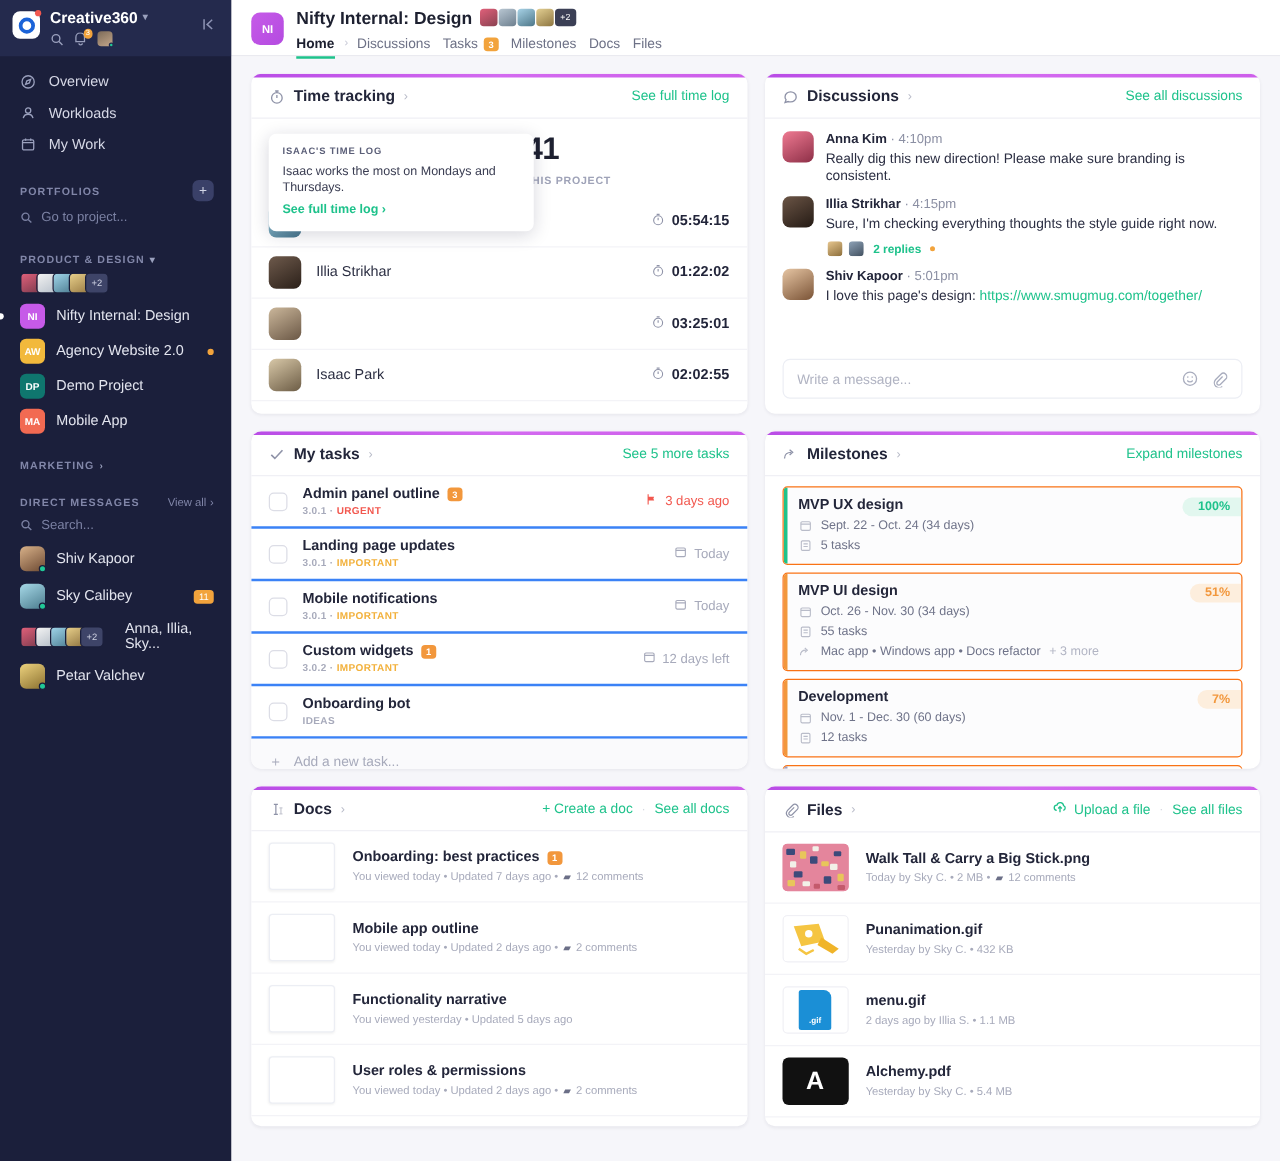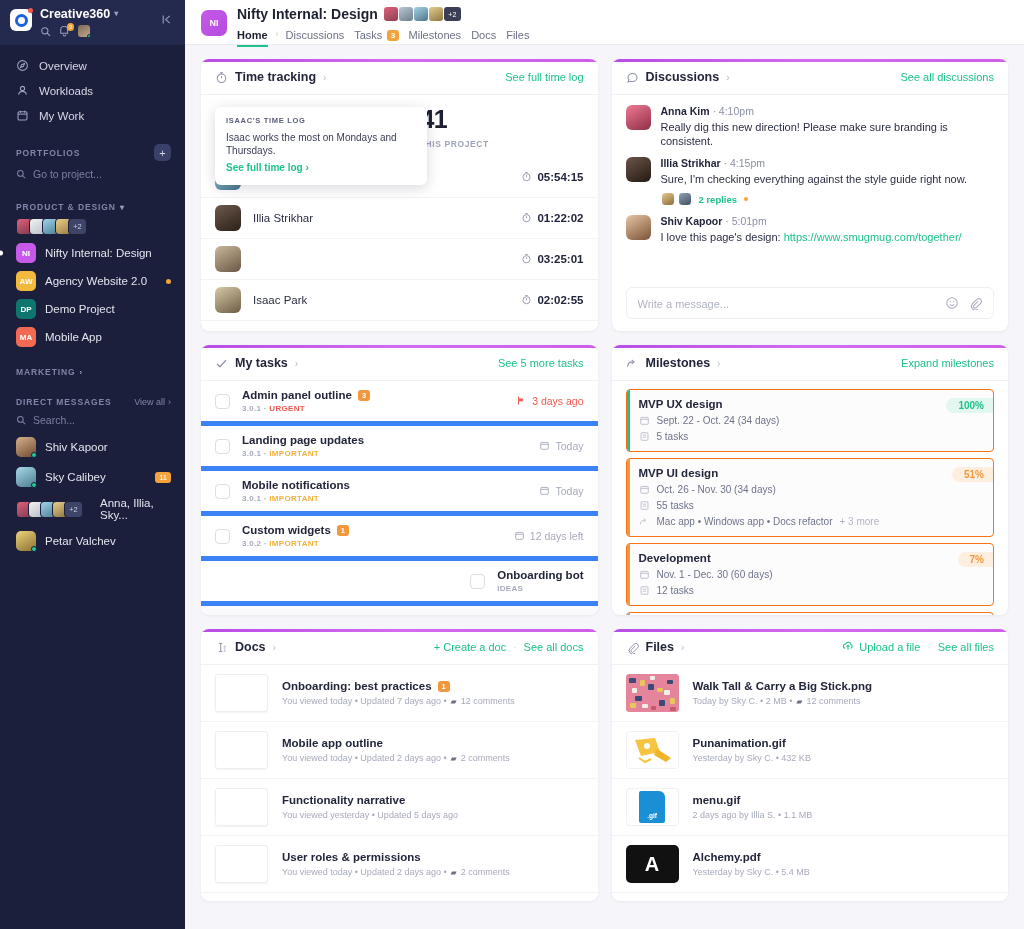--- a/index.html
+++ b/index.html
@@ -196,22 +196,21 @@
     padding: 9px 11px 10px 11px; z-index: 9;
   }
   .tt-title { font-size: 7.5px; font-weight: bold; letter-spacing: 0.7px; color: #5b5f78; }
   .tt-text { font-size: 10px; color: #3a3d52; margin-top: 6px; line-height: 13px; }
   .tt-link { font-size: 10px; color: #1ec28b; font-weight: bold; margin-top: 5px; display:inline-block; cursor:pointer;}
   .cursor-ico { position: absolute; left: 92px; top: 64px; font-size: 11px; }
 
   
   .task-row {
     display: flex; align-items: center; padding: 8px 14px;
-    border-bottom: 5px solid #3b82f6;
-    justify-content: flex-end;
+    border-bottom: 2px solid #3b82f6;
   }
   .chk {
     width: 15px; height: 15px; border: 1.5px solid #dcdde6; border-radius: 4px;
     flex: 0 0 15px; cursor: pointer;
   }
   .task-col { margin-left: 12px; }
   .task-name { font-size: 11.5px; color: #23263a; font-weight: bold; display: flex; align-items: center; gap: 6px; }
   .cnt-badge { background:#f2973c; color:#fff; font-size:7.5px; border-radius:3px; padding:1px 4px; font-weight:bold;}
   .task-meta { font-size: 8px; color: #a7aabb; margin-top: 3px; letter-spacing: 0.3px; font-weight: bold; }
   .task-meta .pri-urgent { color: #f2584f; }
@@ -607,21 +606,21 @@
               </div>
               <div class="msg-text">Really dig this new direction! Please make sure branding is consistent.</div>
             </div>
           </div>
           <div class="msg">
             <span class="msg-av" style="background:linear-gradient(150deg,#6b5546,#241a14)"></span>
             <div class="msg-col">
               <div class="msg-head">
                 <b>Illia Strikhar</b> · <span>4:15pm</span>
               </div>
-              <div class="msg-text">Sure, I'm checking everything against the style guide right now.</div>
+              <div class="msg-text">Sure, I'm checking everything thoughts the style guide right now.</div>
               <div class="replies">
                 <span class="ra" style="background:linear-gradient(150deg,#e8c78f,#8b6d3a)"></span>
                 <span class="ra" style="background:linear-gradient(150deg,#8fa3b8,#41505f)"></span>
                 <span class="rl">2 replies</span>
                 <span class="rd"></span>
               </div>
             </div>
           </div>
           <div class="msg">
             <span class="msg-av" style="background:linear-gradient(150deg,#e6c5a3,#7a5336)"></span>

